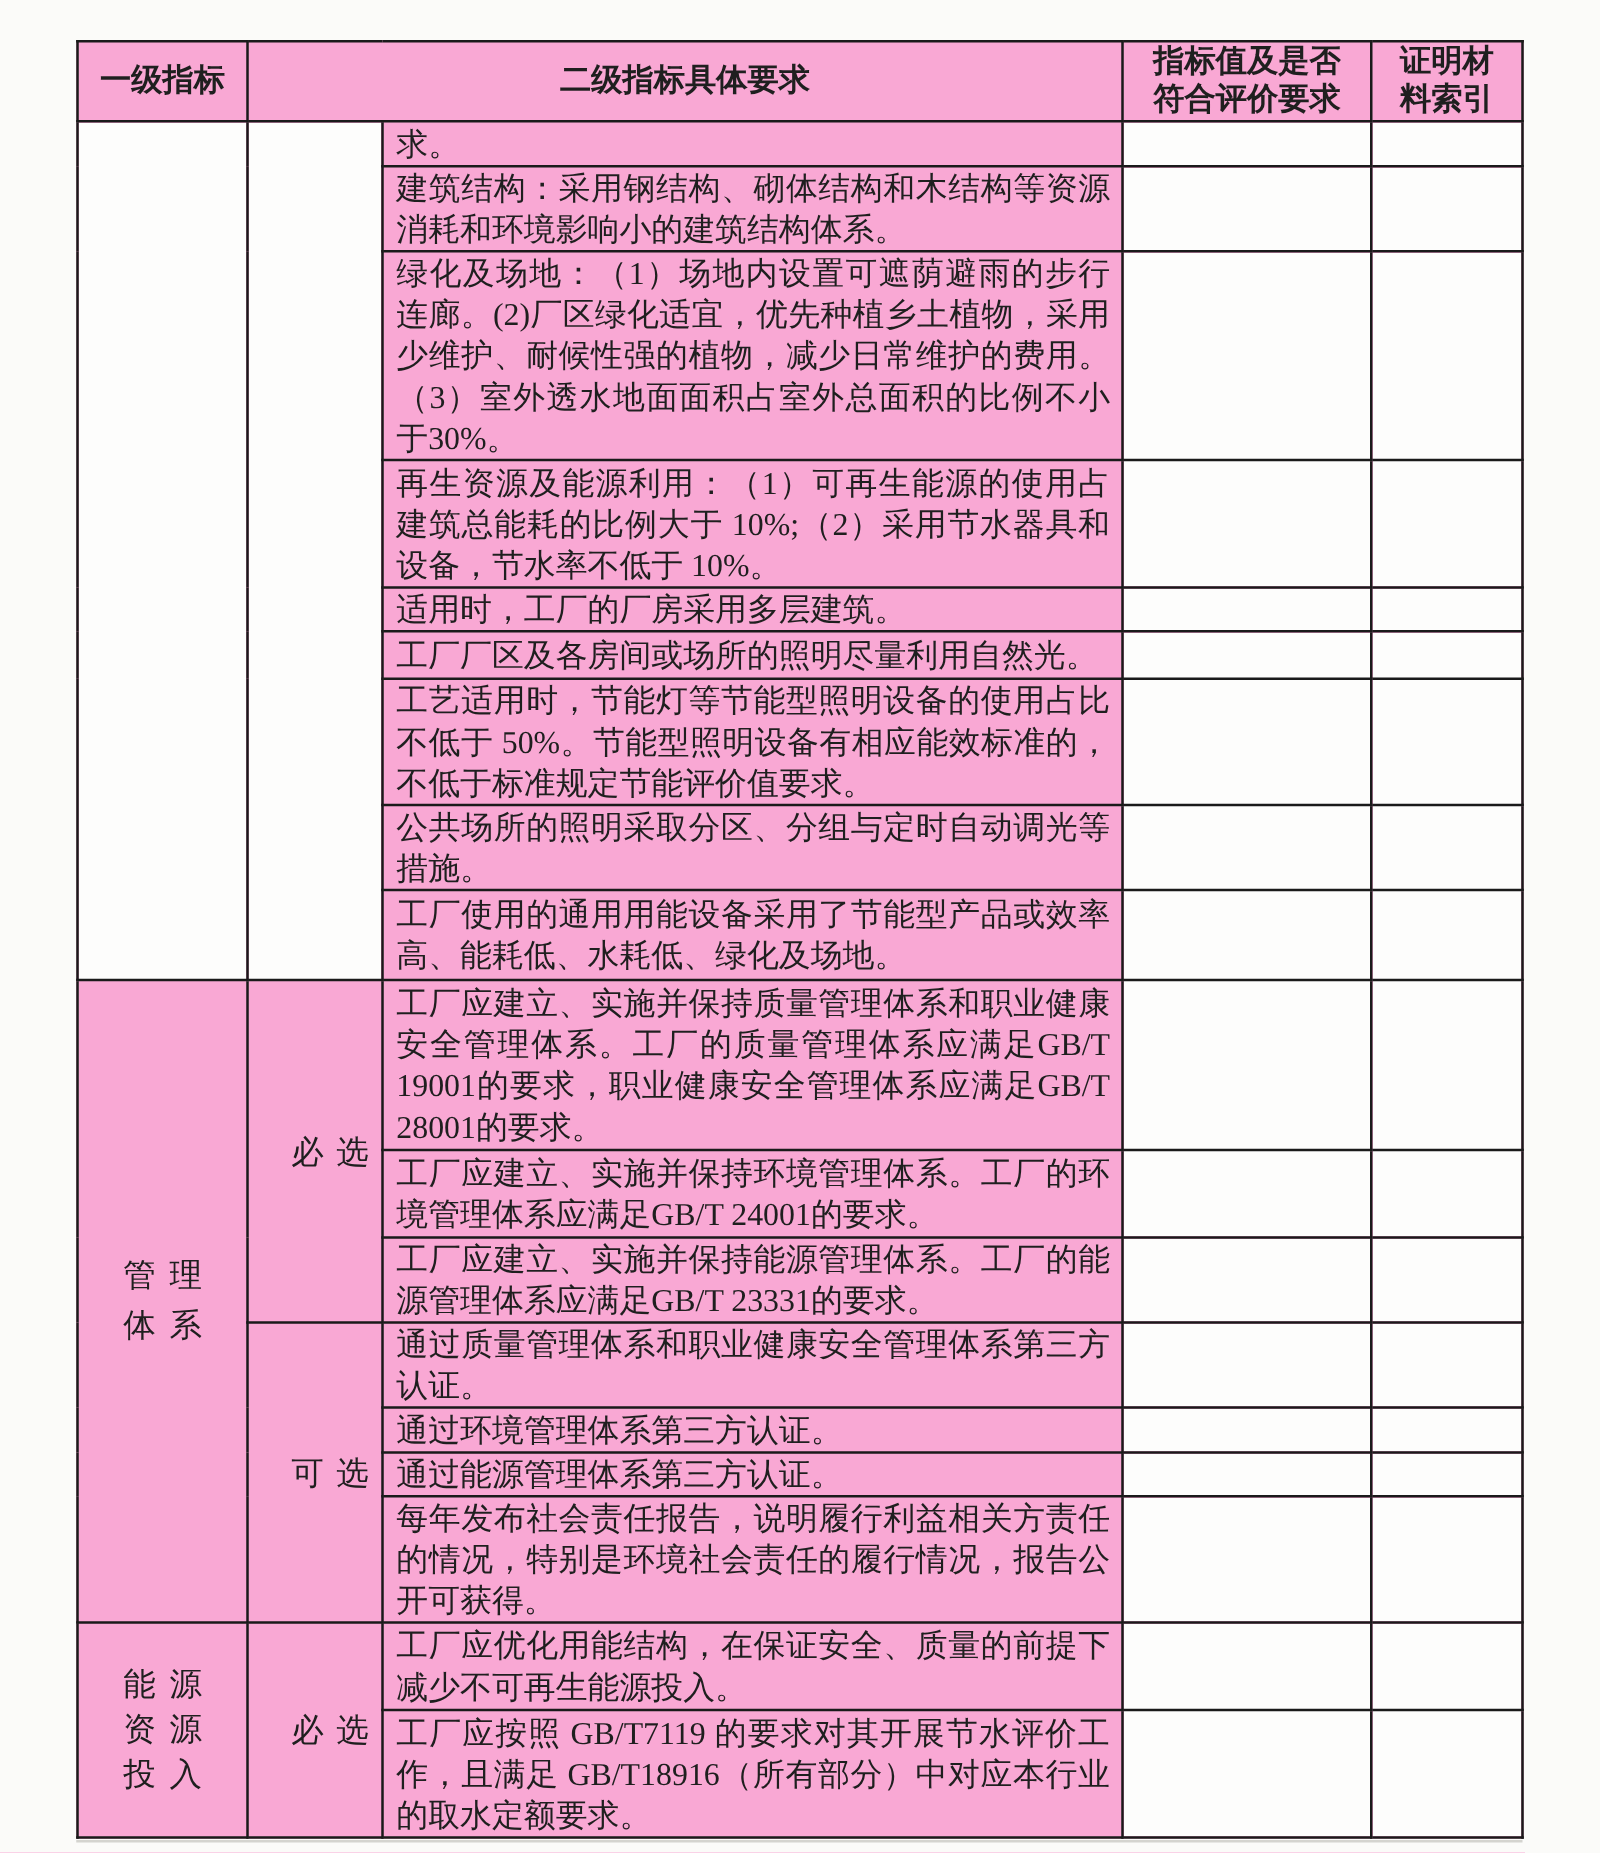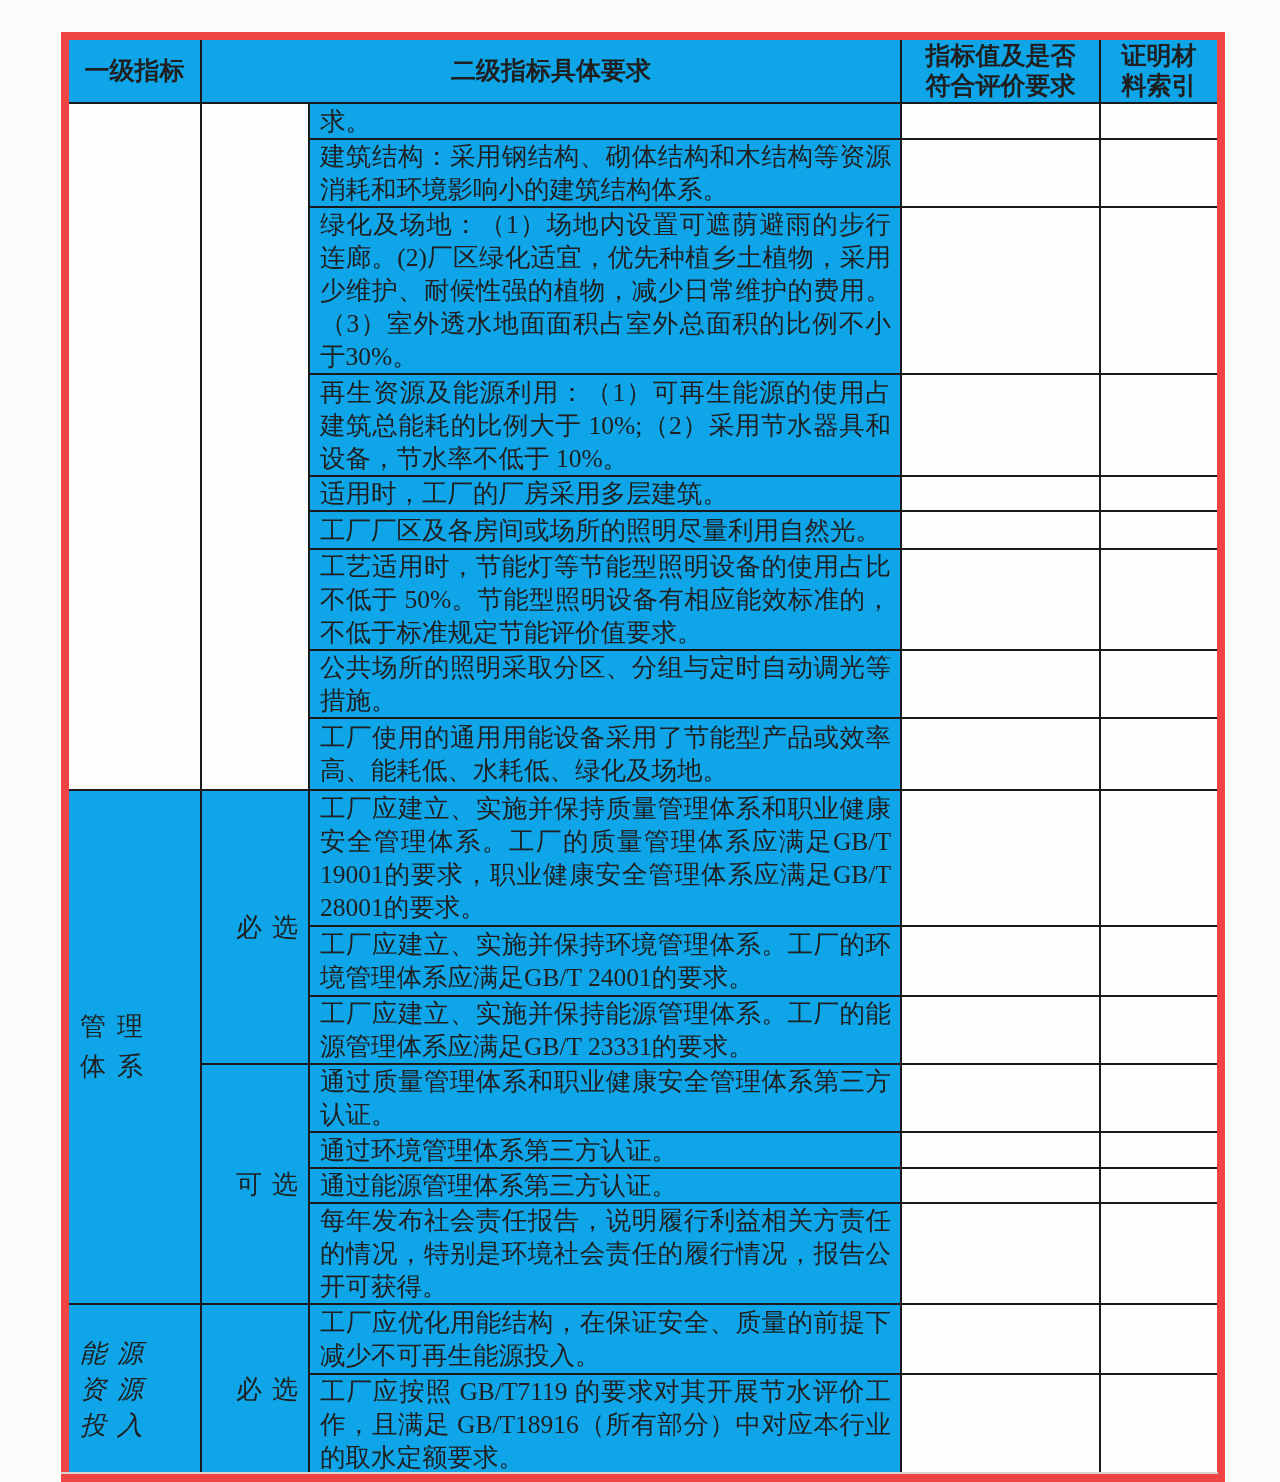--- a/index.html
+++ b/index.html
@@ -6,38 +6,38 @@
   body{
     width:1280px;height:1482px;position:relative;
     background:#fbfbf9;
     font-family:"Liberation Serif","DejaVu Serif",serif;
     color:#1f1f1f;
     overflow:hidden;
   }
   .sheet{position:absolute;left:61px;top:32px;}
   table.criteria{
     border-collapse:collapse;table-layout:fixed;
-    width:1156px;background:#0ea5e9;
-    border:8px solid #ef4444;
+    width:1156px;background:#f9a8d4;
+    border:2px solid #ef4444;
   }
   td,th{border:2px solid #1a1a1a;overflow:hidden;padding:0;}
   th{
     font-size:25px;font-weight:bold;text-align:center;
     vertical-align:middle;line-height:30px;padding:1px 0;
   }
   td.req{
     font-size:25.5px;line-height:33px;
     text-align:justify;vertical-align:middle;
     padding:0 9px 0 10px;
   }
   td.labelcell{
-    vertical-align:middle;font-size:26px;
+    text-align:center;vertical-align:middle;font-size:26px;
   }
   td.labelcell .ln{letter-spacing:11px;padding-left:11px;line-height:40px;}
-  td.labelcell .ln-tight{letter-spacing:11px;padding-left:11px;line-height:36px;font-style:italic;}
+  td.labelcell .ln-tight{letter-spacing:11px;padding-left:11px;line-height:36px;}
   td.catcell{
     text-align:right;vertical-align:middle;font-size:26px;
     letter-spacing:10px;
   }
   td.catcell .ln{padding-left:10px;}
   td.blank{background:#fdfdfc;}
   .scan-cut-line{
     position:absolute;left:61px;top:1472px;width:1157px;height:2px;
     background:#d4d4cf;
   }

